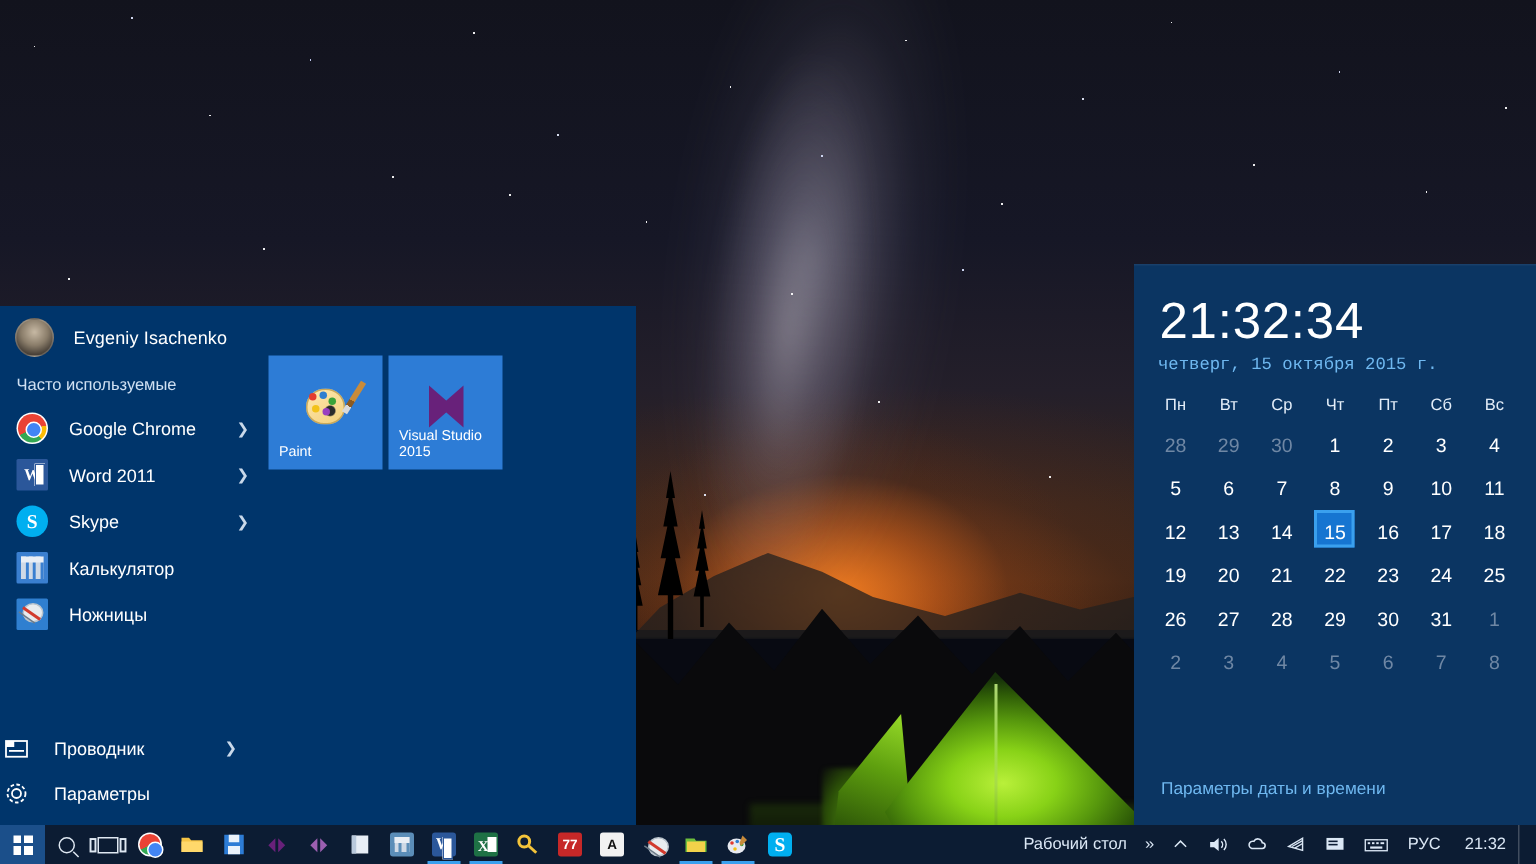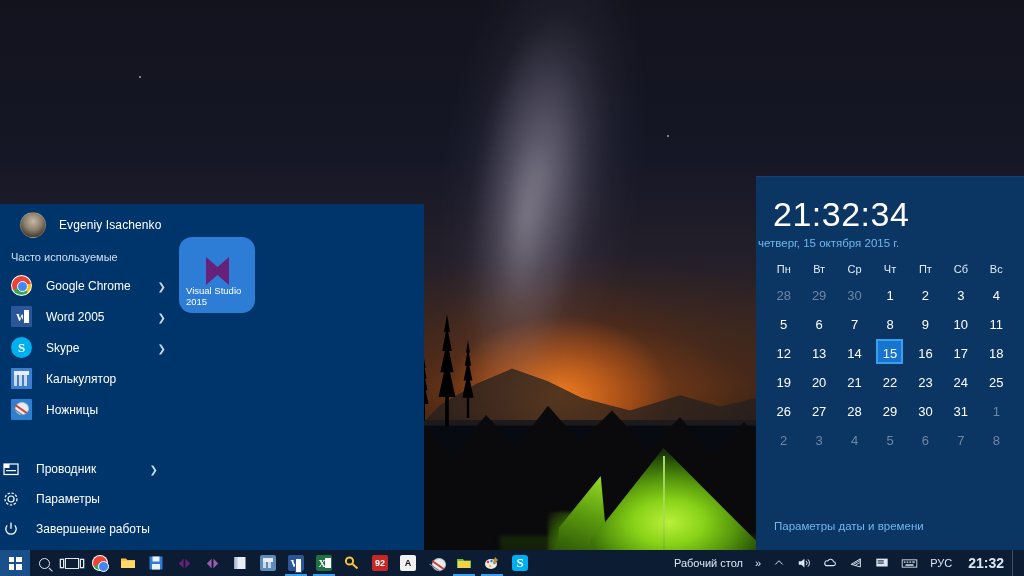--- a/index.html
+++ b/index.html
@@ -122,21 +122,21 @@
     position: absolute; left: 548px; bottom: 18px; width: 44px; height: 46px;
     background: radial-gradient(ellipse at 50% 70%, #4e8a12 0%, #2d5208 55%, rgba(10,14,6,0) 100%);
     filter: blur(1.5px);
   }
 
   
   #start-menu {
     position: absolute; left: 0; top: 204px; width: 424px; height: 348px;
     background: #00356b; color: #fff;
   }
-  .user-row { display: flex; align-items: center; height: 42px; padding-left: 20px; text-align: center; }
+  .user-row { display: flex; align-items: center; height: 42px; padding-left: 10px; text-align: center; }
   .avatar {
     width: 26px; height: 26px; border-radius: 50%;
     background: radial-gradient(circle at 50% 35%, #c7b9a4 0%, #8a7d6a 45%, #4a4239 75%, #2b2722 100%);
     border: 1px solid rgba(255,255,255,.18); flex: 0 0 auto;
   }
   .user-name { font-size: 12px; margin-left: 13px; letter-spacing: .1px; }
   .section-label { font-size: 11px; color: #cfe0f2; padding: 5px 0 7px 11px; }
 
   .app-list { padding: 0; }
   .app-item {
@@ -190,21 +190,21 @@
   }
   .ic-snip::after {
     content: ''; position: absolute; left: 3px; top: 9px; width: 14px; height: 2px;
     background: #d23b2e; transform: rotate(35deg);
     box-shadow: 0 0 0 0 transparent, -1px 4px 0 -0.5px #6d7b88;
   }
 
   
   .tiles { position: absolute; left: 179px; top: 33px; display: flex; gap: 4px; }
   .tile {
-    width: 76px; height: 76px; background: #2d7cd6; position: relative; cursor: default; border-radius: 13px;
+    width: 76px; height: 76px; background: #2d7cd6; position: relative; cursor: default;
   }
   .tile-label {
     position: absolute; left: 7px; bottom: 6px; font-size: 9.5px; line-height: 11px;
     color: #fff; max-width: 64px;
   }
   .tile-glyph { position: absolute; left: 0; right: 0; top: 17px; height: 34px; display: flex; align-items: center; justify-content: center; }
   .paint-glyph {
     width: 26px; height: 24px; border-radius: 50% 50% 46% 46%;
     background: radial-gradient(circle at 62% 62%, #2b2b2b 0 3px, transparent 4px), linear-gradient(150deg,#ffe9b0,#f3cf7a);
     position: relative; box-shadow: inset 0 0 0 1px #c9a85a;
@@ -235,21 +235,21 @@
   .bottom-ico { width: 16px; height: 16px; flex: 0 0 auto; position: relative; color:#fff; }
   .bottom-label { font-size: 12px; margin-left: 17px; white-space: nowrap; }
   .bottom-chev { position: absolute; right: 42px; top: 50%; transform: translateY(-50%); font-size: 10px; color: #c9d9ea; }
 
   
   #clock-flyout {
     position: absolute; left: 756px; top: 176px; width: 268px; height: 374px;
     background: #0b3562; color: #fff; border-top: 1px solid rgba(255,255,255,.06);
   }
   .clock-time { font-size: 34px; font-weight: 300; letter-spacing: .5px; padding: 18px 0 0 17px; line-height: 38px; }
-  .clock-date { font-size: 11.5px; color: #6fb8f0; padding: 4px 0 0 2px; }
+  .clock-date { font-size: 11.5px; color: #6fb8f0; padding: 4px 0 0 16px; font-family: Liberation Mono, monospace; }
   .cal-header { display: flex; align-items: center; padding: 22px 14px 0 18px; }
   .cal-month { font-size: 14px; flex: 1; }
   .cal-arrow { width: 32px; text-align: center; font-size: 14px; color: #dbe7f5; cursor: default; }
   .cal-grid { display: grid; grid-template-columns: repeat(7, 1fr); padding: 10px 10px 0 10px; }
   .cal-dow { text-align: center; font-size: 11px; color: #e3edf8; padding: 4px 0 6px; }
   .cal-day {
     text-align: center; font-size: 13px; height: 29px; line-height: 29px;
     position: relative; cursor: default;
   }
   .cal-day.muted { color: #6f87a4; }
@@ -268,21 +268,21 @@
     width: 30px; height: 26px; background: #1b4f8a; display: flex;
     align-items: center; justify-content: center;
   }
   .win-logo { width: 13px; height: 13px; display: grid; grid-template-columns: 1fr 1fr; grid-template-rows: 1fr 1fr; gap: 1.5px; }
   .win-logo i { background: #fff; display: block; }
   .tb-btn { width: 28px; height: 26px; display: flex; align-items: center; justify-content: center; position: relative; }
   .tb-btn.active::after { content:''; position:absolute; left:3px; right:3px; bottom:0; height:2px; background:#3aa0ee; }
   .tb-icon { width: 16px; height: 16px; border-radius: 2px; display: flex; align-items: center; justify-content: center; font-size: 9px; font-weight: bold; color: #fff; position: relative; }
   .tb-tray { margin-left: auto; display: flex; align-items: center; height: 26px; padding-right: 6px; color: #dbe7f5; font-size: 11px; justify-content: center; }
   .tray-item { padding: 0 6px; display: flex; align-items: center; height: 26px; }
-  .tray-clock { padding: 0 8px 0 10px; font-size: 14px; font-weight: bold; }
+  .tray-clock { padding: 0 8px 0 10px; font-size: 11px; }
   .show-desktop { width: 6px; height: 26px; border-left: 1px solid rgba(255,255,255,.22); }
   .search-glyph { width: 11px; height: 11px; border: 1.4px solid #dfe8f2; border-radius: 50%; position: relative; }
   .search-glyph::after { content:''; position:absolute; right:-4px; bottom:-3px; width:5px; height:1.4px; background:#dfe8f2; transform: rotate(45deg); }
   .taskview-glyph { width: 14px; height: 11px; border: 1.3px solid #dfe8f2; position: relative; }
   .taskview-glyph::before, .taskview-glyph::after {
     content:''; position:absolute; top:1px; bottom:1px; width:2px; background:#0c1c33;
     box-shadow: 0 0 0 1.3px #dfe8f2;
   }
   .taskview-glyph::before { left: -5px; }
   .taskview-glyph::after { right: -5px; }
@@ -319,39 +319,47 @@
     <div class="section-label">Часто используемые</div>
 
     <div class="app-list">
       <div class="app-item">
         <div class="app-icon ic-chrome"></div>
         <div class="app-label">Google Chrome</div>
         <div class="app-chev">❯</div>
       </div>
       <div class="app-item">
         <div class="app-icon ic-word"></div>
-        <div class="app-label">Word 2005</div>
+        <div class="app-label">Word 2011</div>
         <div class="app-chev">❯</div>
       </div>
       <div class="app-item">
         <div class="app-icon ic-skype"></div>
         <div class="app-label">Skype</div>
         <div class="app-chev">❯</div>
       </div>
       <div class="app-item">
         <div class="app-icon ic-calc"></div>
         <div class="app-label">Калькулятор</div>
       </div>
       <div class="app-item">
         <div class="app-icon ic-snip"></div>
         <div class="app-label">Ножницы</div>
       </div>
     </div>
 
     <div class="tiles">
+      <div class="tile">
+        <div class="tile-glyph">
+          <div class="paint-glyph">
+              <div class="paint-brush"></div>
+            </div>
+        </div>
+        <div class="tile-label">Paint</div>
+      </div>
       <div class="tile">
         <div class="tile-glyph">
           <div class="vs-glyph"></div>
         </div>
         <div class="tile-label">Visual Studio 2015</div>
       </div>
     </div>
 
     <div class="bottom-list">
       <div class="bottom-item">
@@ -366,29 +374,20 @@
         <div class="bottom-chev">❯</div>
       </div>
       <div class="bottom-item">
         <div class="bottom-ico">
           <svg viewBox="0 0 16 16" width="16" height="16">
               <circle cx="8" cy="8" r="3" fill="none" stroke="#fff" stroke-width="1.2"></circle>
               <circle cx="8" cy="8" r="6" fill="none" stroke="#fff" stroke-width="1.2" stroke-dasharray="2.4 1.6"></circle>
             </svg>
         </div>
         <div class="bottom-label">Параметры</div>
-      </div>
-      <div class="bottom-item">
-        <div class="bottom-ico">
-          <svg viewBox="0 0 16 16" width="16" height="16">
-              <path d="M4.2 4.4a5.2 5.2 0 1 0 7.6 0" fill="none" stroke="#fff" stroke-width="1.3"></path>
-              <rect x="7.35" y="1.6" width="1.3" height="6.2" fill="#fff"></rect>
-            </svg>
-        </div>
-        <div class="bottom-label">Завершение работы</div>
       </div>
     </div>
   </div>
 
   <div id="clock-flyout">
     <div class="clock-time">21:32:34</div>
     <div class="clock-date">четверг, 15 октября 2015 г.</div>
 
 
     <div class="cal-grid" id="cal-grid">
@@ -522,21 +521,21 @@
     </div>
     <div class="tb-btn">
       <div class="tb-icon">
         <svg viewBox="0 0 16 16" width="16" height="16">
             <circle cx="5.5" cy="6" r="3.6" fill="none" stroke="#f3c33a" stroke-width="2"></circle>
             <path d="M8 8.5 L13.5 13.5" stroke="#f3c33a" stroke-width="2"></path>
           </svg>
       </div>
     </div>
     <div class="tb-btn">
-      <div class="tb-icon" style="background:#c62828">92</div>
+      <div class="tb-icon" style="background:#c62828">77</div>
     </div>
     <div class="tb-btn">
       <div class="tb-icon" style="background:#f2f2f2;color:#111">A</div>
     </div>
     <div class="tb-btn">
       <div class="tb-icon ic-snip" style="background:transparent"></div>
     </div>
     <div class="tb-btn active">
       <div class="tb-icon">
         <svg viewBox="0 0 16 16" width="16" height="16">

